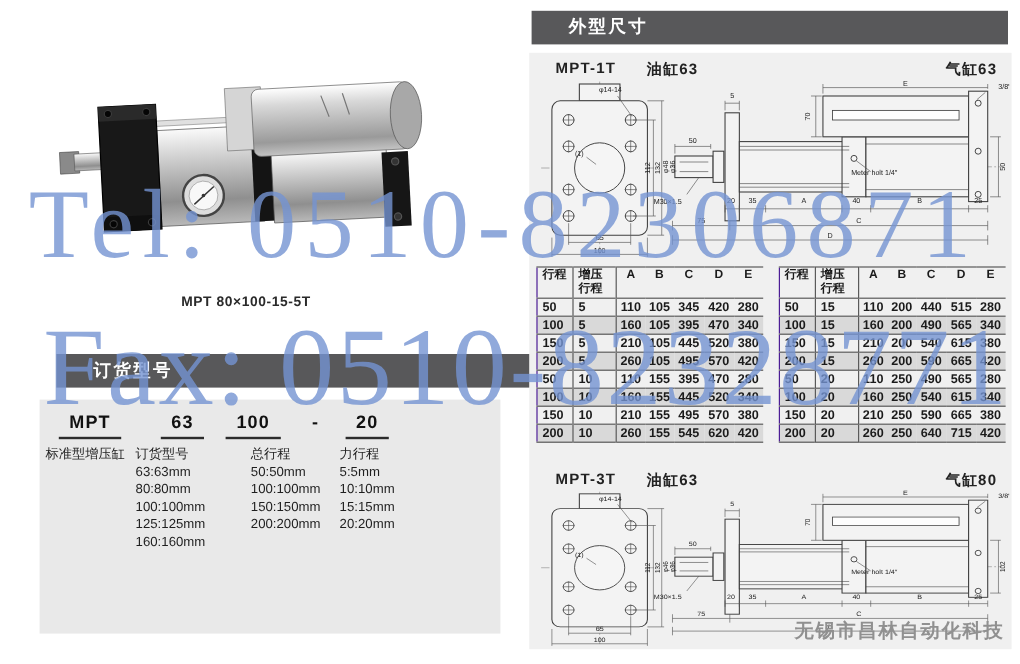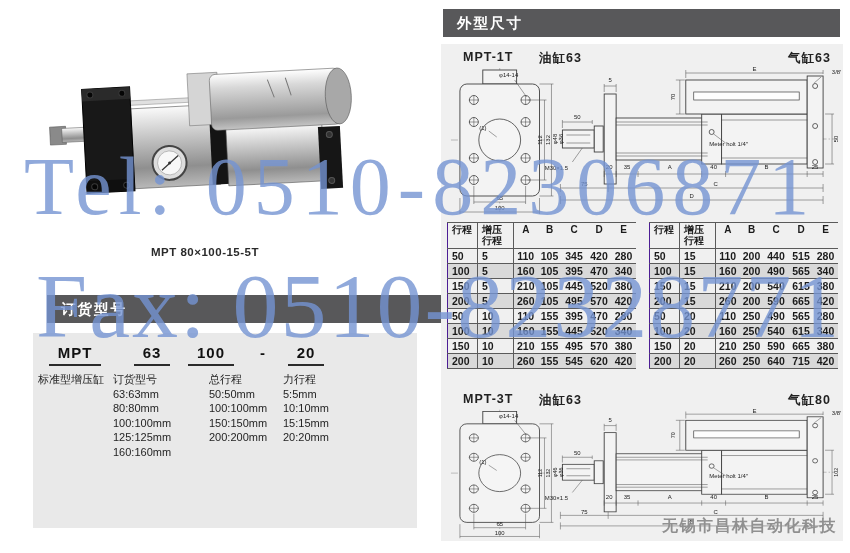--- a/index.html
+++ b/index.html
@@ -2,21 +2,21 @@
 <html><head>
 <meta charset="utf-8">
 <style>
   * { margin:0; padding:0; box-sizing:border-box; }
   html,body { background:#fff; }
   body { font-family:"Liberation Sans","DejaVu Sans",sans-serif; }
   .stage { position:relative; width:850px; height:553px; background:#fff; overflow:hidden; }
 
   
   .bar { position:absolute; background:#58585a; color:#fff; font-size:14.5px; font-weight:bold;
-         letter-spacing:2px; line-height:28px; height:28px; padding-left:14px; }
+         letter-spacing:2px; line-height:28px; height:28px; padding-left:31px; }
   .bar-order { left:47px; top:295px; width:442px; }
   .bar-dims  { left:443px; top:9px;  width:397px; }
 
   
   .photo { position:absolute; left:40px; top:56px; width:330px; height:152px; }
   .caption { position:absolute; left:40px; top:246px; width:330px; text-align:center;
              font-size:11.5px; font-weight:bold; color:#2a2a2a; letter-spacing:.5px; }
 
   
   .order-panel { position:absolute; left:33px; top:333px; width:384px; height:195px; background:#e9e9e9; }

